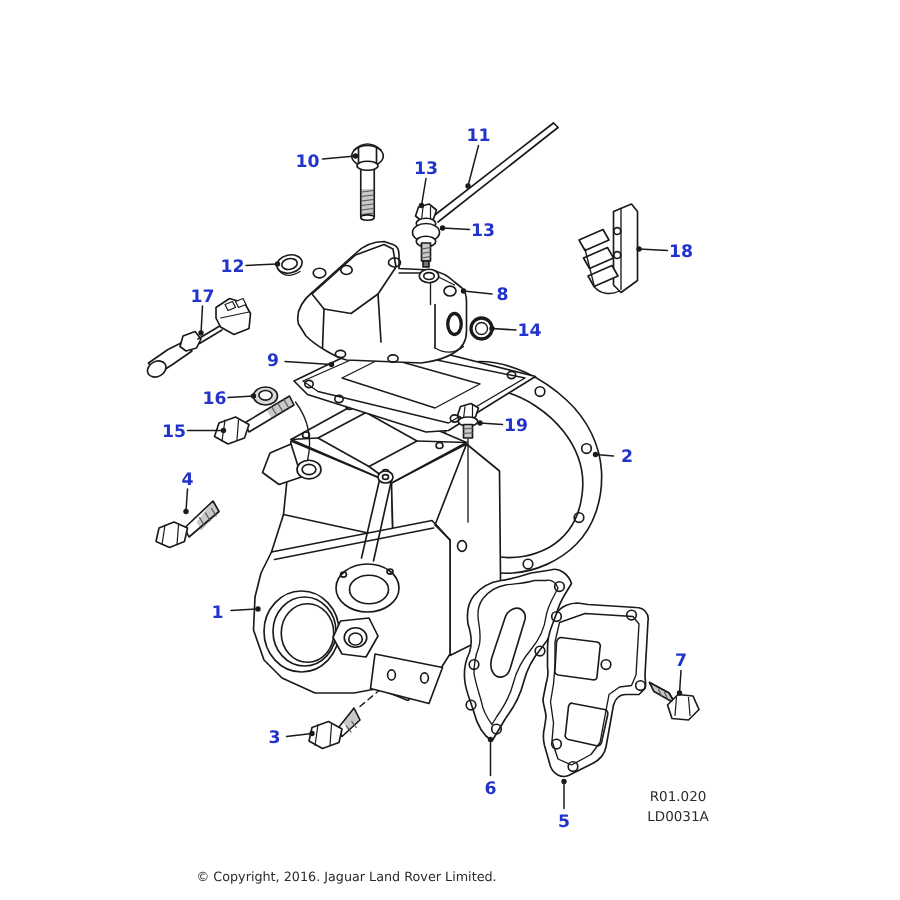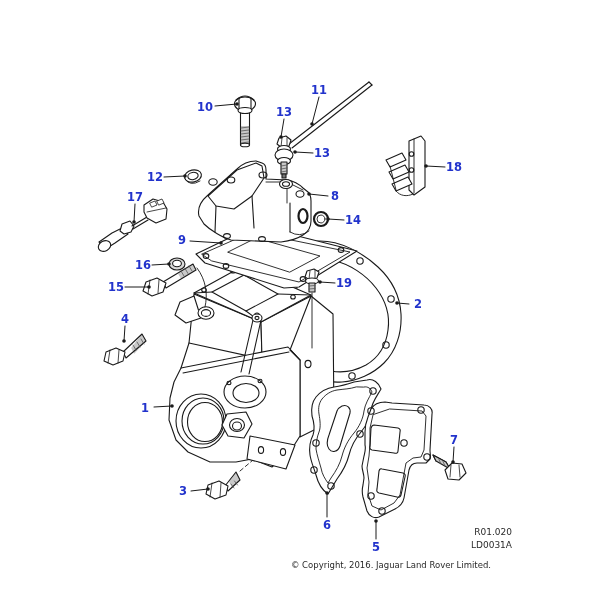--- a/index.html
+++ b/index.html
@@ -1,23 +1,23 @@
 <!DOCTYPE html>
 <html><head>
 <meta charset="utf-8">
 <style>
   html,body{margin:0;padding:0;background:#fff;}
   .stage{position:relative;width:600px;height:600px;background:#fff;overflow:hidden;
          font-family:"DejaVu Sans","Liberation Sans",sans-serif;}
   svg{position:absolute;left:0;top:0;}
   .lineart path,.lineart ellipse,.lineart circle,.lineart line,.lineart polygon{vector-effect:non-scaling-stroke;}
   .callout{font-family:"DejaVu Sans","Liberation Sans",sans-serif;font-weight:bold;font-size:11.5px;}
-  .ref-block{position:absolute;left:392px;top:526px;width:120px;text-align:right;
+  .ref-block{position:absolute;left:392px;top:526px;width:120px;text-align:center;
              font-size:9px;line-height:13px;color:#2a2a2a;}
-  .copyright{position:absolute;left:131px;top:560px;width:360px;text-align:right;
+  .copyright{position:absolute;left:131px;top:580px;width:360px;text-align:left;
              font-size:8.5px;color:#2a2a2a;}
 </style>
 </head>
 <body>
 
 <div class="stage">
 
   <svg class="lineart" width="600" height="600" viewBox="0 0 600 600" fill="none" stroke="#1a1a1a" stroke-width="1.1" stroke-linejoin="round" stroke-linecap="round">
 
     <g>

